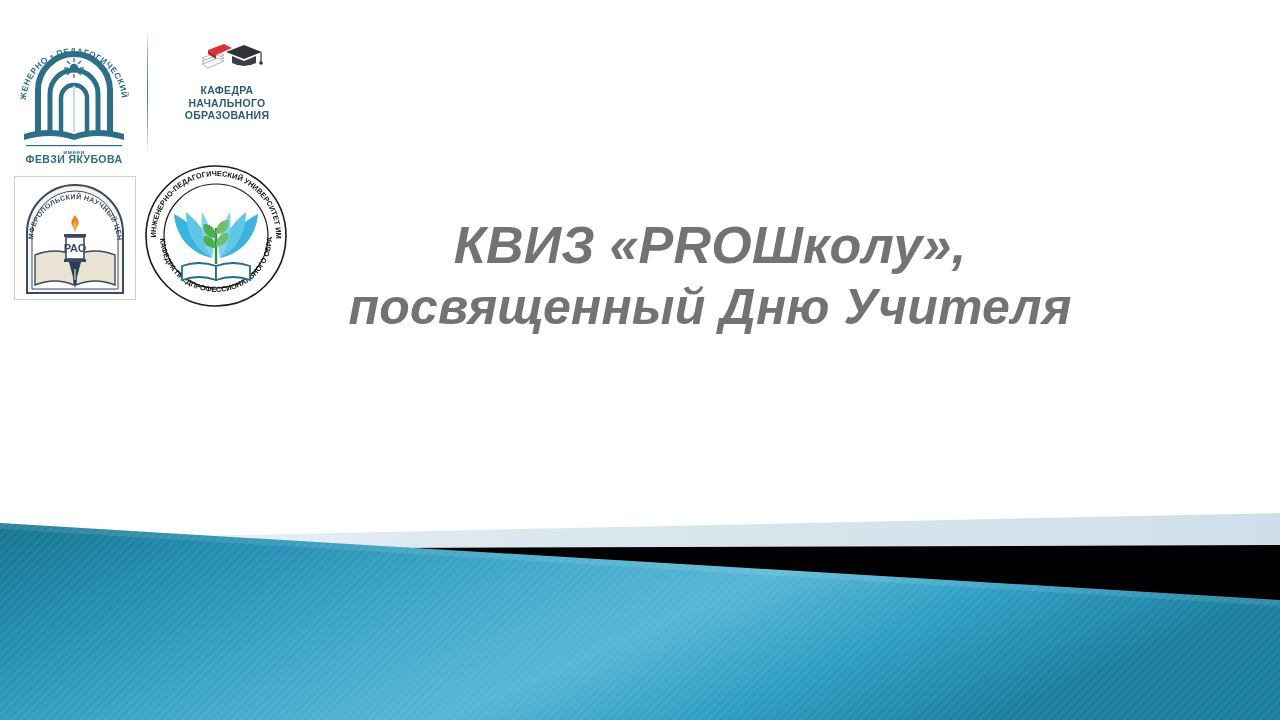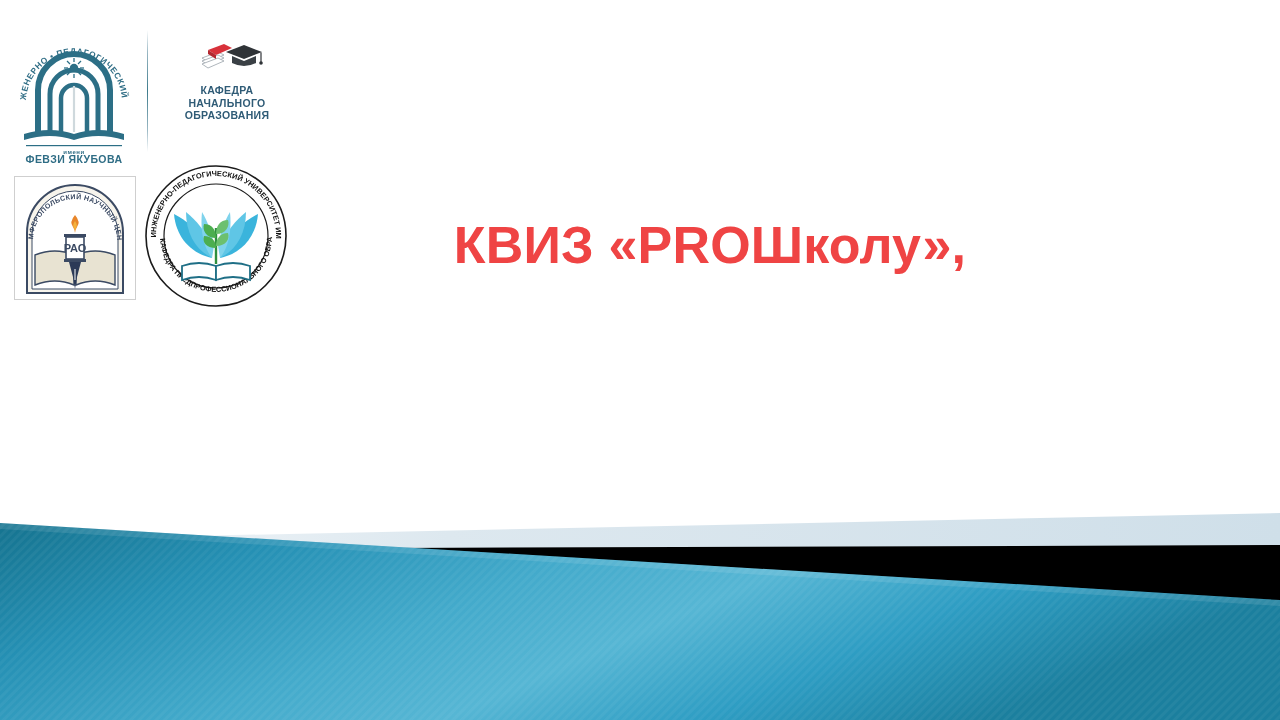--- a/index.html
+++ b/index.html
@@ -83,26 +83,27 @@
 
   
   .title-block {
     position: absolute;
     left: 300px;
     top: 214px;
     width: 820px;
     text-align: center;
   }
   .title-line {
-    color: #ef4444;
+    color: #737373;
     font-weight: bold;
     font-size: 52px;
     line-height: 62px;
     letter-spacing: 0.2px;
     white-space: nowrap;
+    font-style: italic;
   }
   .title-line.l2 {
     font-size: 50px;
   }
 
   
   .decor {
     position: absolute;
     left: 0;
     top: 0;
@@ -256,20 +257,21 @@
         </g>
 
         <path d="M40,104 Q57,98 74,104 L74,118 Q57,112 40,118 Z" fill="#ffffff" stroke="#1f6f86" stroke-width="1.8"></path>
         <path d="M74,104 Q91,98 108,104 L108,118 Q91,112 74,118 Z" fill="#ffffff" stroke="#1f6f86" stroke-width="1.8"></path>
       </svg>
     </div>
   </div>
 
   <div class="title-block">
     <div class="title-line l1">КВИЗ «PROШколу»,</div>
+    <div class="title-line l2">посвященный Дню Учителя</div>
   </div>
 
   <div class="decor">
     <svg width="1280" height="720" viewBox="0 0 1280 720" aria-hidden="true">
       <defs>
         <linearGradient id="gTeal" x1="0" y1="0" x2="1" y2="0.35">
           <stop offset="0%" stop-color="#15738f"></stop>
           <stop offset="22%" stop-color="#2590b4"></stop>
           <stop offset="45%" stop-color="#43aacb"></stop>
           <stop offset="62%" stop-color="#56b6d4"></stop>

